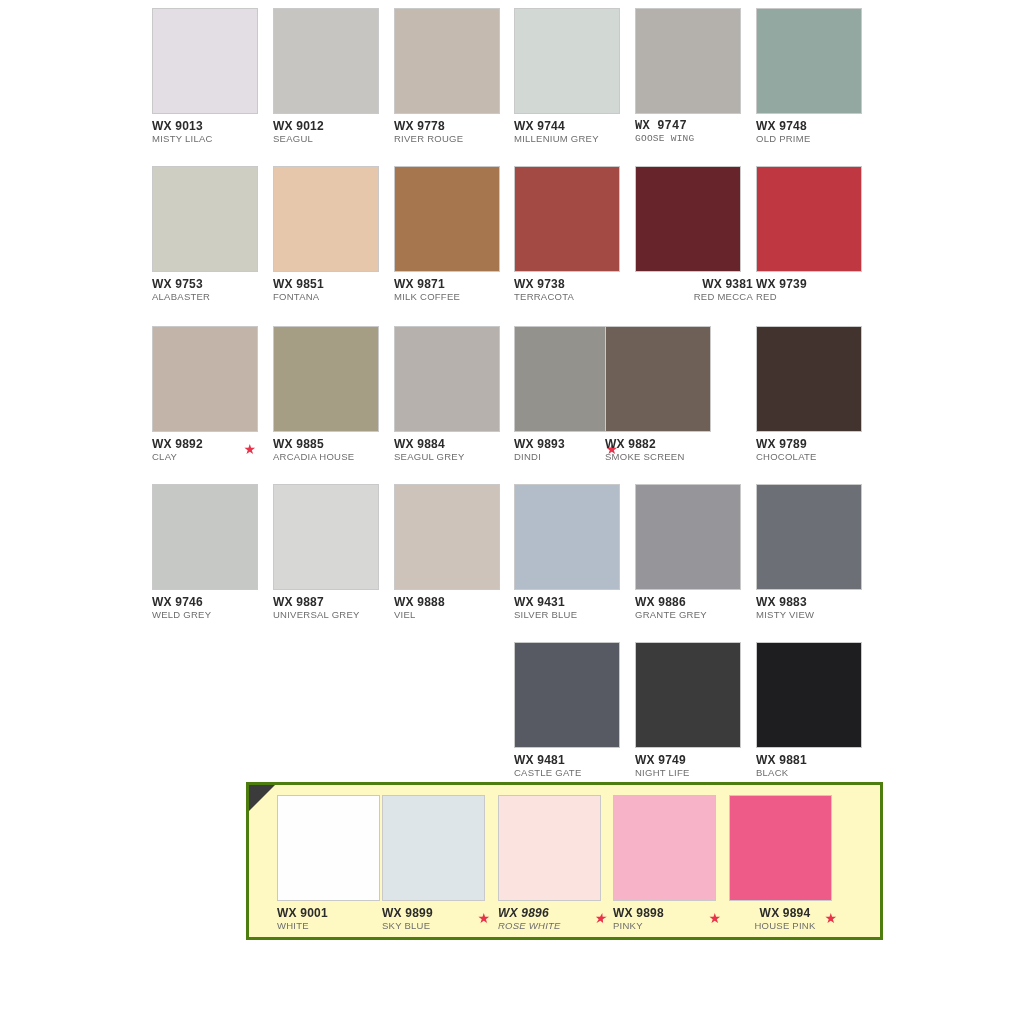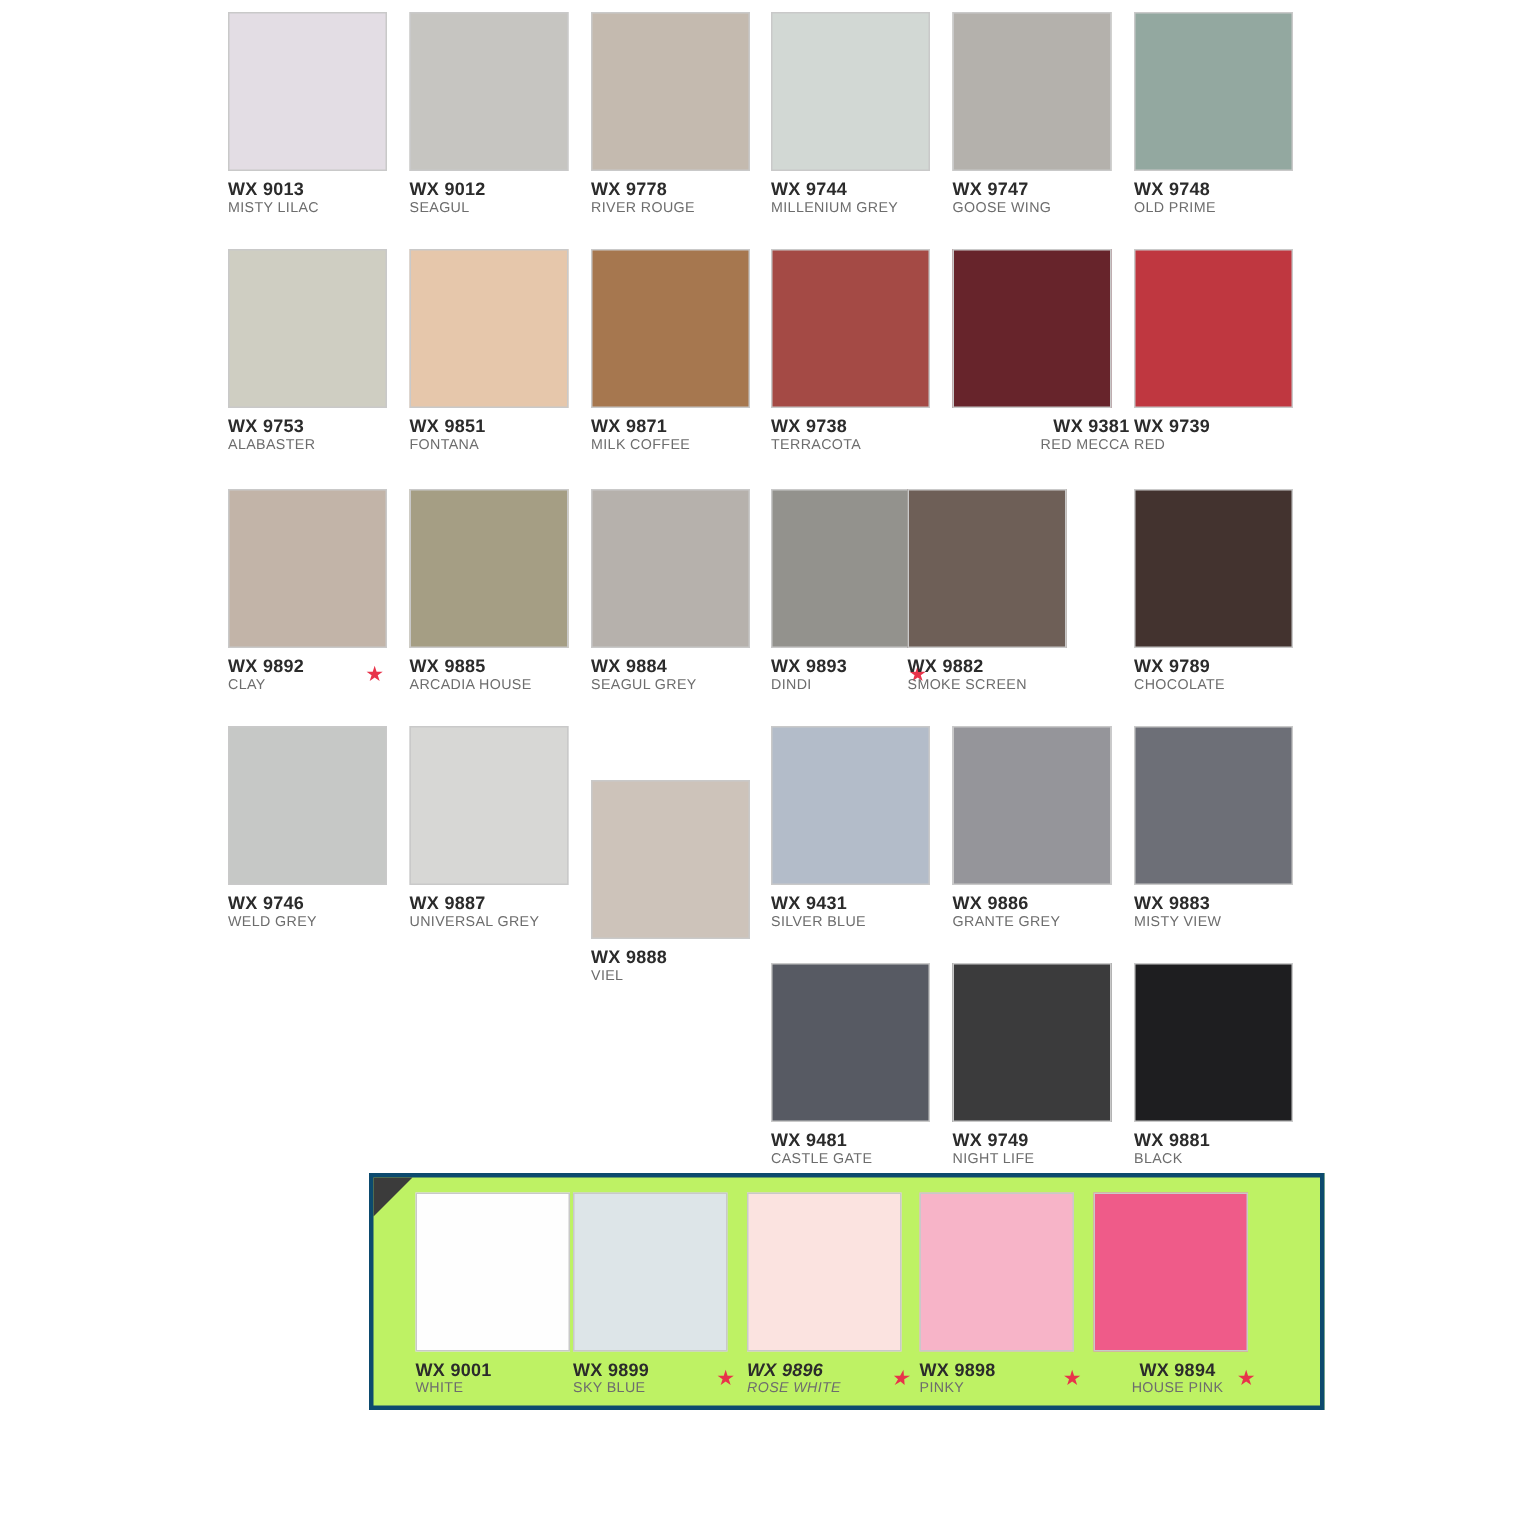--- a/index.html
+++ b/index.html
@@ -61,23 +61,23 @@
     line-height: 14px;
   }
 
   
   #newbox {
     position: absolute;
     left: 246px;
     top: 782px;
     width: 637px;
     height: 158px;
-    border: 3px solid #0c4a6e;
+    border: 3px solid #4d7c0f;
     box-sizing: border-box;
-    background: #bef264;
+    background: #fef9c3;
   }
   #newbox .fold {
     position: absolute;
     left: 0; top: 0;
     width: 0; height: 0;
     border-left: 26px solid #3b3b3b;
     border-bottom: 26px solid transparent;
   }
   #newbox .cell { height: 148px; }
   #newbox .chip {
@@ -123,21 +123,21 @@
           <div class="name">RIVER ROUGE</div>
         </div>
       </div>
       <div class="cell" style="left: 514px; top: 8px;">
         <div class="chip" style="background: rgb(210, 216, 212);"></div>
         <div class="labels">
           <div class="code">WX 9744</div>
           <div class="name">MILLENIUM GREY</div>
         </div>
       </div>
-      <div class="cell" style="left: 635px; top: 8px;">
+      <div class="cell" style="left: 635px; top: 8px; font-family: Liberation Mono, monospace;">
         <div class="chip" style="background: rgb(180, 177, 172);"></div>
         <div class="labels">
           <div class="code">WX 9747</div>
           <div class="name">GOOSE WING</div>
         </div>
       </div>
       <div class="cell" style="left: 756px; top: 8px;">
         <div class="chip" style="background: rgb(147, 168, 160);"></div>
         <div class="labels">
           <div class="code">WX 9748</div>
@@ -237,21 +237,21 @@
           <div class="name">WELD GREY</div>
         </div>
       </div>
       <div class="cell" style="left: 273px; top: 484px;">
         <div class="chip" style="background: rgb(215, 215, 213);"></div>
         <div class="labels">
           <div class="code">WX 9887</div>
           <div class="name">UNIVERSAL GREY</div>
         </div>
       </div>
-      <div class="cell" style="left: 394px; top: 484px; margin-top: 36px;">
+      <div class="cell" style="left: 394px; top: 484px;">
         <div class="chip" style="background: rgb(205, 195, 186);"></div>
         <div class="labels">
           <div class="code">WX 9888</div>
           <div class="name">VIEL</div>
         </div>
       </div>
       <div class="cell" style="left: 514px; top: 484px;">
         <div class="chip" style="background: rgb(179, 188, 201);"></div>
         <div class="labels">
           <div class="code">WX 9431</div>

